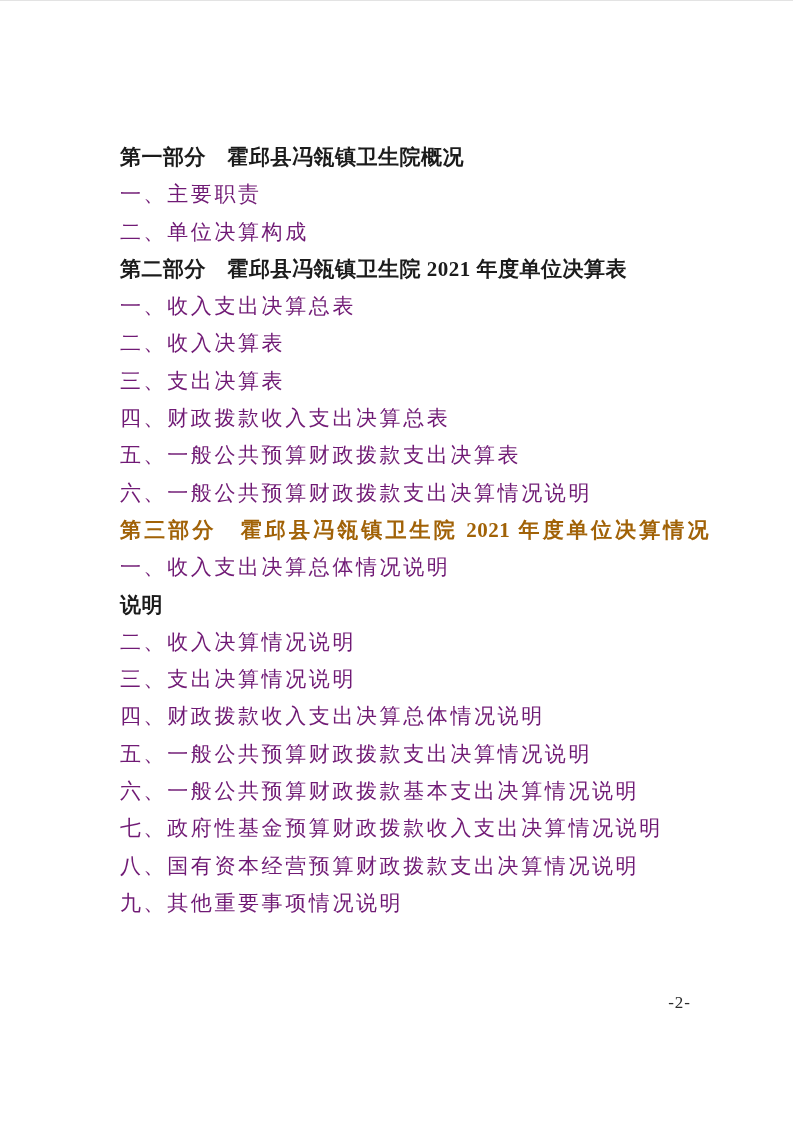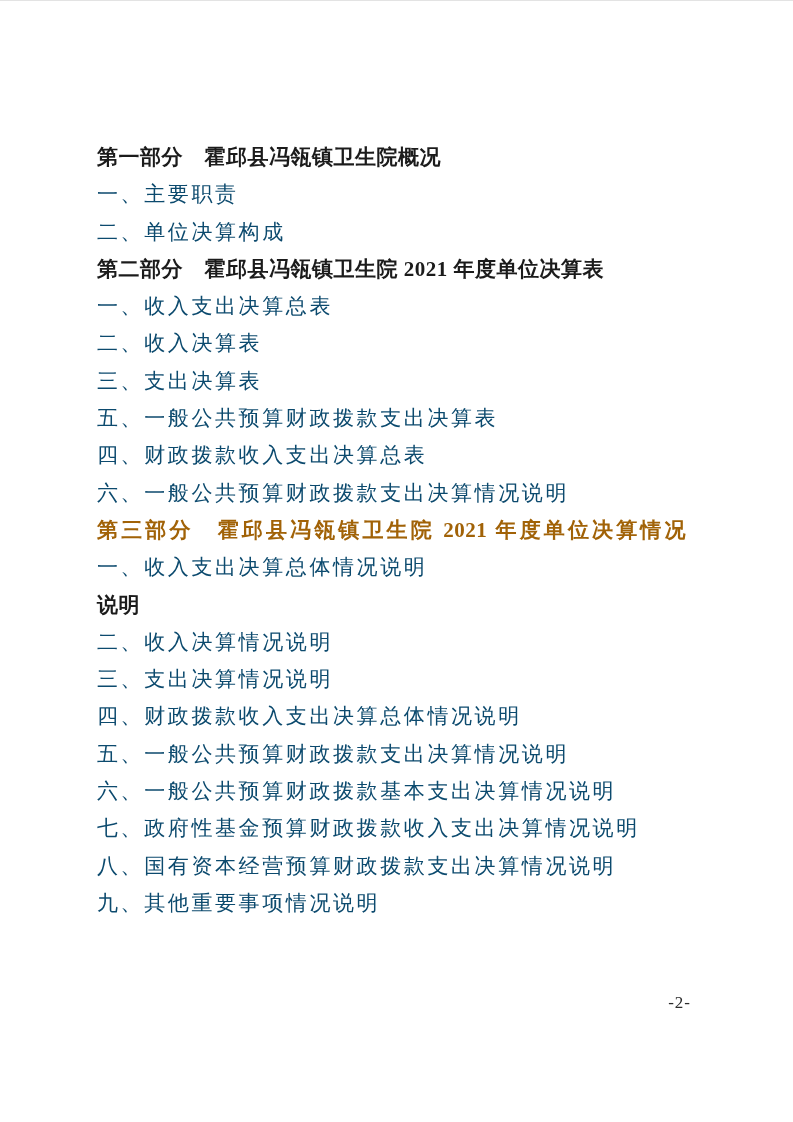--- a/index.html
+++ b/index.html
@@ -12,21 +12,21 @@
     font-family: "Liberation Serif", "DejaVu Serif", serif;
   }
   .scan-edge {
     position: absolute;
     top: 0; left: 0;
     width: 793px; height: 1px;
     background: #e3e3e3;
   }
   .content {
     position: absolute;
-    left: 97px;
+    left: 120px;
     top: 139px;
     width: 589px;
   }
   .line {
     font-size: 21px;
     line-height: 37.3px;
     height: 37.3px;
     white-space: nowrap;
   }
   .heading {
@@ -37,21 +37,21 @@
   .heading-wrap {
     font-weight: 700;
     color: #a16207;
     letter-spacing: 0.5px;
     white-space: normal;
     text-align: justify;
     text-align-last: justify;
   }
   .item {
     font-weight: 400;
-    color: #0c4a6e;
+    color: #701a75;
     letter-spacing: 2.6px;
     font-family: Liberation Serif, serif;
   }
   .page-number {
     position: absolute;
     top: 992px;
     right: 102px;
     font-size: 17px;
     line-height: 22px;
     color: #2b2b2b;
@@ -65,22 +65,22 @@
   <div class="scan-edge"></div>
 
   <div class="content">
     <div class="line heading">第一部分　霍邱县冯瓴镇卫生院概况</div>
     <div class="line item">一、主要职责</div>
     <div class="line item">二、单位决算构成</div>
     <div class="line heading">第二部分　霍邱县冯瓴镇卫生院 2021 年度单位决算表</div>
     <div class="line item">一、收入支出决算总表</div>
     <div class="line item">二、收入决算表</div>
     <div class="line item">三、支出决算表</div>
+    <div class="line item">四、财政拨款收入支出决算总表</div>
     <div class="line item">五、一般公共预算财政拨款支出决算表</div>
-    <div class="line item">四、财政拨款收入支出决算总表</div>
     <div class="line item">六、一般公共预算财政拨款支出决算情况说明</div>
     <div class="line heading-wrap">第三部分　霍邱县冯瓴镇卫生院 2021 年度单位决算情况</div>
     <div class="line item">一、收入支出决算总体情况说明</div>
     <div class="line heading">说明</div>
     <div class="line item">二、收入决算情况说明</div>
     <div class="line item">三、支出决算情况说明</div>
     <div class="line item">四、财政拨款收入支出决算总体情况说明</div>
     <div class="line item">五、一般公共预算财政拨款支出决算情况说明</div>
     <div class="line item">六、一般公共预算财政拨款基本支出决算情况说明</div>
     <div class="line item">七、政府性基金预算财政拨款收入支出决算情况说明</div>

